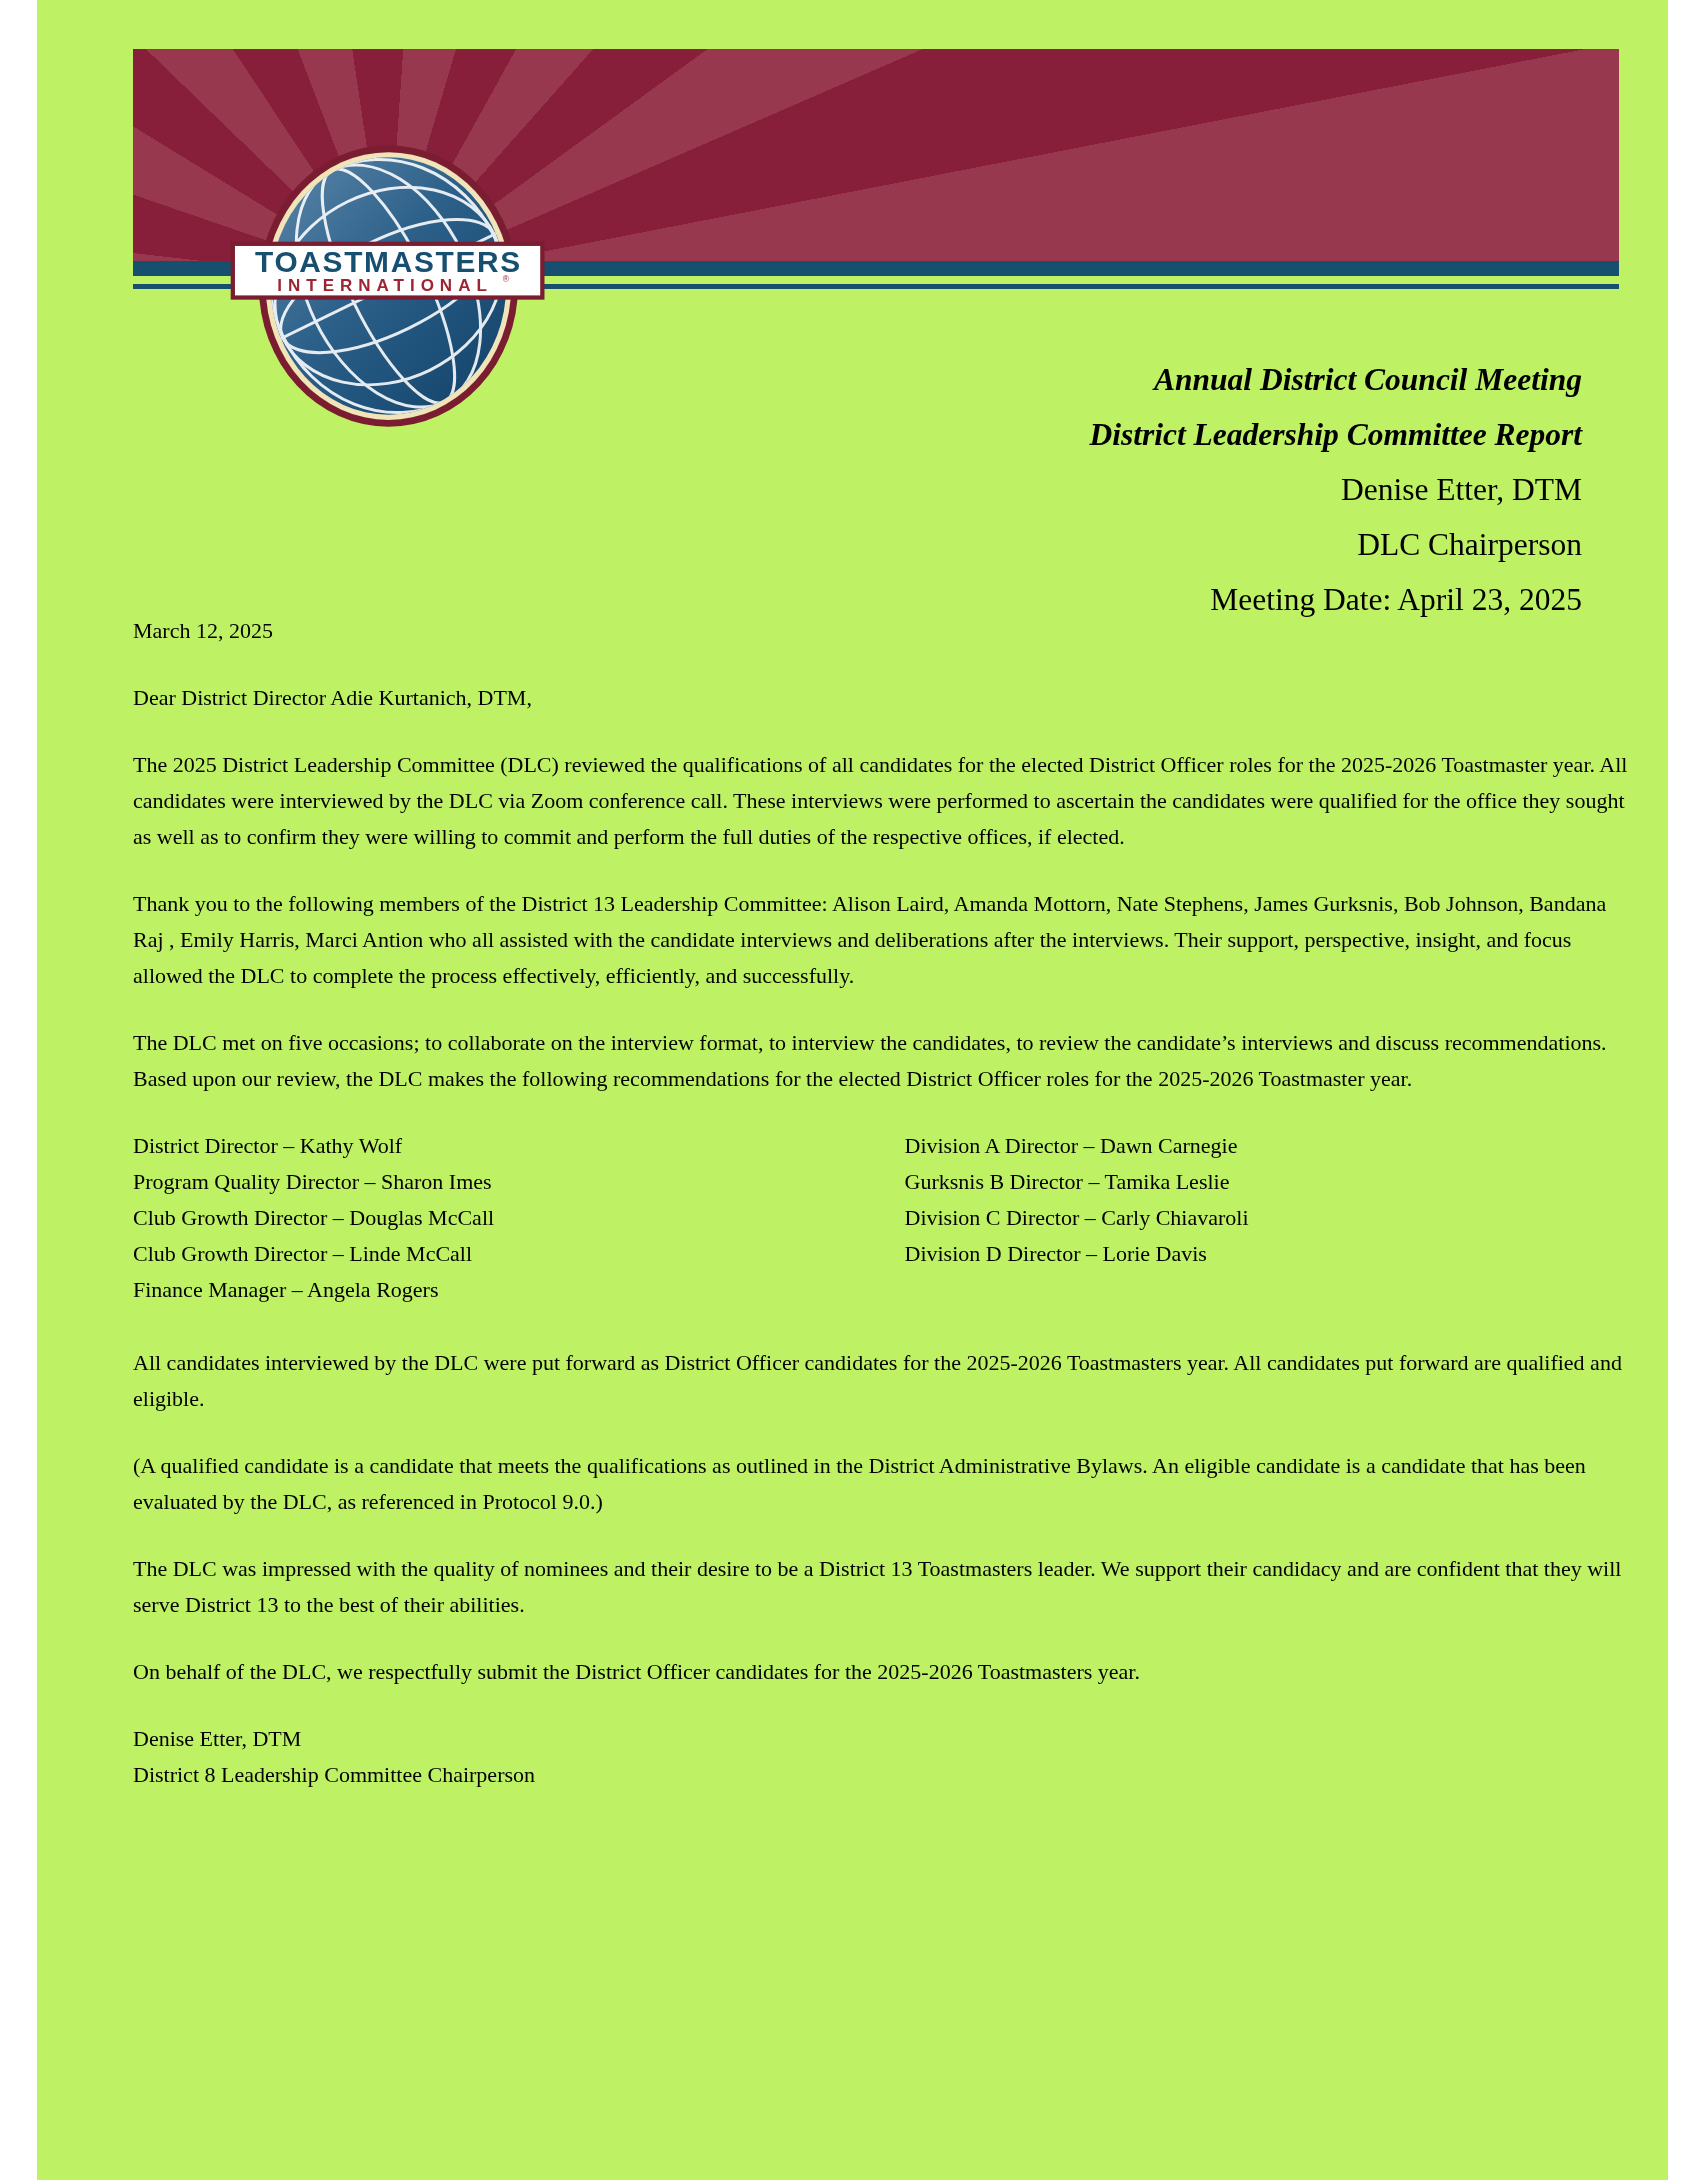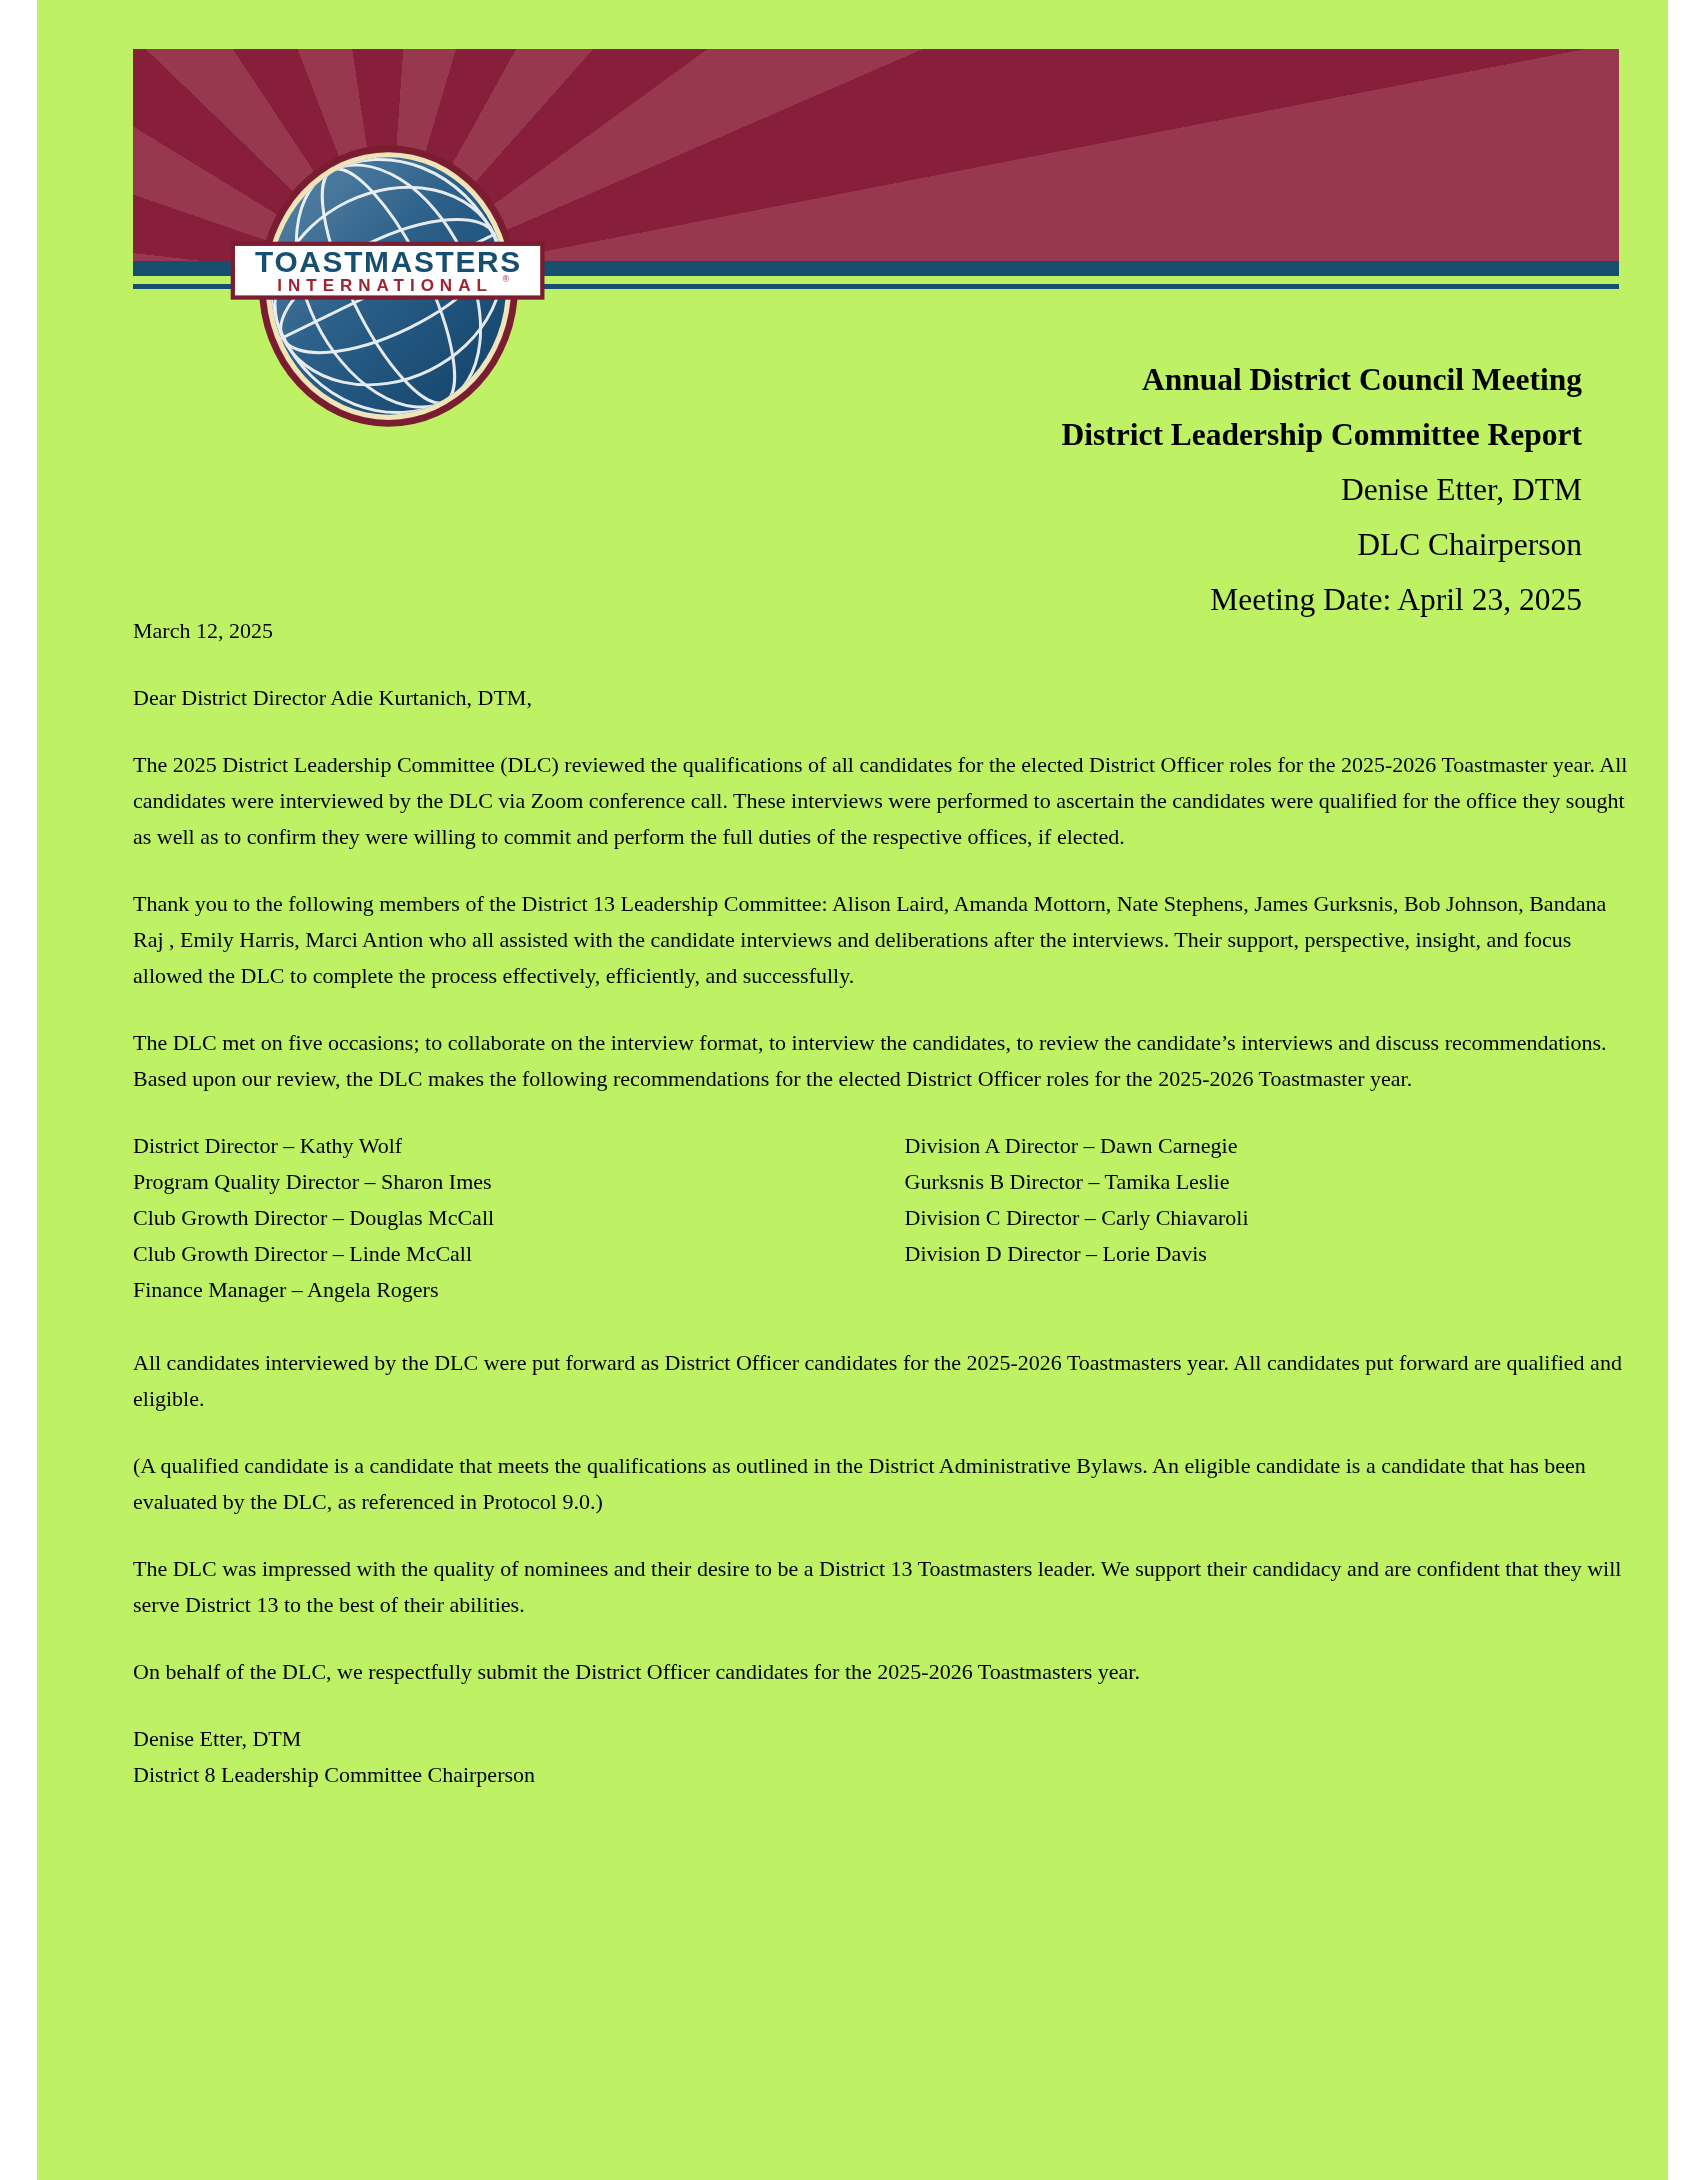--- a/index.html
+++ b/index.html
@@ -27,21 +27,21 @@
   }
 
   
   .logo { position:absolute; left:192px; top:124px; }
 
   
   .header-block {
     position:absolute; right:86px; top:352px;
     text-align:right; font-size:31.5px; line-height:55px;
   }
-  .hb-bold { font-weight:bold; }
+  .hb-bold { font-weight:bold;font-style:italic; }
 
   
   .letter {
     position:absolute; left:96px; top:613px; width:1503px;
     font-size:22px; line-height:36px;
   }
   .letter p { margin:0 0 31px 0; }
   .recs { display:flex; margin:3.4px 0 37px 0;gap:40px; }
   .recs .col { width:50%; }
   .closing { margin-bottom:75px !important; }

